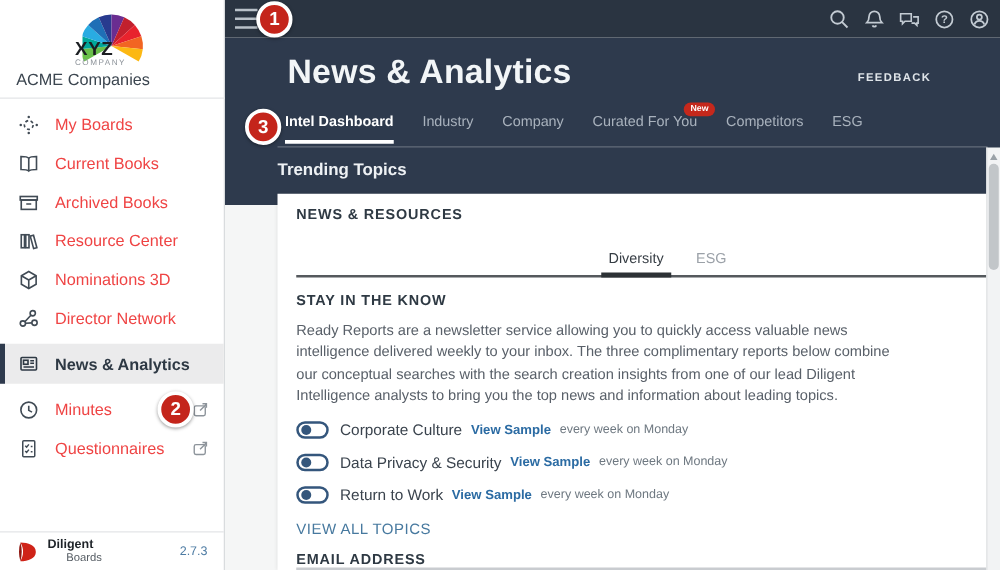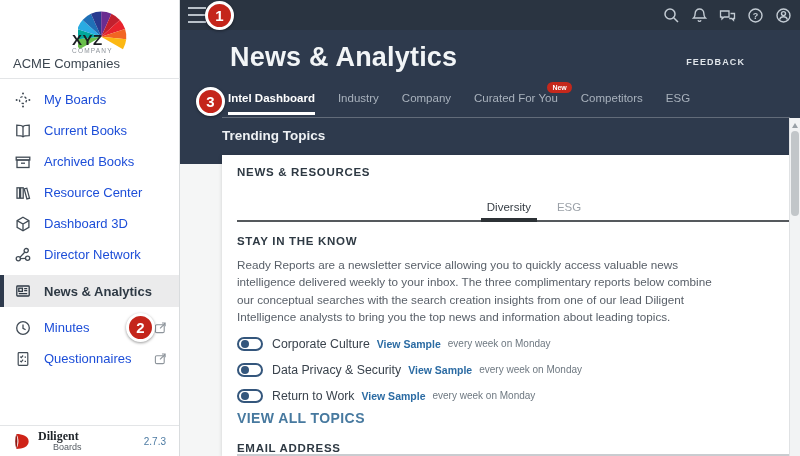--- a/index.html
+++ b/index.html
@@ -3,39 +3,39 @@
 <meta charset="utf-8">
 <style>
   * { box-sizing: border-box; margin: 0; padding: 0; }
   html, body { width: 800px; height: 456px; }
   body { font-family: "Liberation Sans", sans-serif; background: #fff; }
   .stage { position: relative; width: 800px; height: 456px; overflow: hidden; background: #fff; }
 
   
   .sidebar { position: absolute; left: 0; top: 0; width: 180px; height: 456px;
              background: #fff; border-right: 1px solid #d9dcde; z-index: 4; }
-  .logo-wrap { position: absolute; left: 16px; top: 2px; width: 188px; height: 72px; }
+  .logo-wrap { position: absolute; left: 4px; top: 2px; width: 188px; height: 72px; }
   .logo-fan { position: absolute; left: 62px; top: 3px; }
   .logo-xyz { position: absolute; left: 56px; top: 29px; font-size: 15px; font-weight: 800;
               color: #1b1e22; letter-spacing: .5px; }
   .logo-company { position: absolute; left: 56px; top: 45px; font-size: 6.5px; color: #8d939a;
                   letter-spacing: 1.2px; }
   .account-name { position: absolute; left: 13px; top: 56px; font-size: 13px; color: #3c4650; }
   .sidebar-divider { position: absolute; left: 0; top: 78px; width: 180px; height: 1px; background: #e3e5e7; }
   .nav { position: absolute; left: 0; top: 84px; width: 179px; }
   .nav-item { display: flex; align-items: center; height: 31px; padding-left: 14px;
-              color: #1d4ed8; font-size: 13px; cursor: pointer; position: relative; }
+              color: #ef4444; font-size: 13px; cursor: pointer; position: relative; }
   .nav-item .icon { width: 18px; height: 18px; margin-right: 12px; flex: 0 0 18px; display: flex; }
   .nav-item.selected { background: #ebebec; border-left: 4px solid #2e3a4d; padding-left: 10px;
                        font-weight: 700; color: #2e3944; margin: 5px 0; height: 32px; }
   .nav-item .ext { margin-left: auto; margin-right: 12px; display: flex; }
   .sidebar-footer { position: absolute; left: 0; bottom: 0; width: 179px; height: 31px;
                     border-top: 1px solid #e3e5e7; display: flex; align-items: center; padding: 0 13px; }
   .brand-text { margin-left: 6px; line-height: 1; }
-  .brand-name { font-size: 12px; font-weight: 700; color: #1e2328; font-family: Liberation Serif, serif; }
+  .brand-name { font-size: 10px; font-weight: 700; color: #1e2328; }
   .brand-sub { font-size: 9px; color: #555c63; margin-top: 1px; padding-left: 15px; }
   .version { margin-left: auto; font-size: 10px; color: #4d7ba3; }
 
   
   .topbar { position: absolute; left: 180px; top: 0; width: 620px; height: 30px;
             background: #2a3441; z-index: 2; display: flex; align-items: center; }
   .hamburger { margin-left: 8px; width: 20px; height: 16px; display: flex; flex-direction: column;
                justify-content: space-between; cursor: pointer; }
   .hamburger span { display: block; width: 18px; height: 2.4px; background: #b9c1c9; }
   .topbar-icons { margin-left: auto; display: flex; gap: 9px; padding-right: 7px; }
@@ -79,21 +79,21 @@
           line-height: 17.3px; color: #596069; }
   .topics { position: absolute; left: 15px; top: 181px; }
   .topic-row { display: flex; align-items: center; height: 15px; margin-bottom: 11px; }
   .toggle { width: 26px; height: 14px; border: 2px solid #34567c; border-radius: 8px;
             position: relative; cursor: pointer; flex: 0 0 26px; }
   .knob { position: absolute; left: 2px; top: 50%; transform: translateY(-50%); width: 8px; height: 8px;
           border-radius: 50%; background: #34567c; }
   .topic-label { margin-left: 9px; font-size: 12.3px; color: #3a434d; }
   .topic-link { margin-left: 7px; font-size: 10.5px; font-weight: 700; color: #2b6ba3; cursor: pointer; }
   .topic-sched { margin-left: 7px; font-size: 10px; color: #6e7881; text-align: center; }
-  .view-all { position: absolute; left: 15px; top: 255px; font-size: 14px; font-weight: 700;
+  .view-all { position: absolute; left: 15px; top: 261px; font-size: 12px; font-weight: 400;
               color: #47799f; letter-spacing: .4px; cursor: pointer; }
   .input-line { position: absolute; left: 15px; right: 18px; top: 299px; height: 2px; background: #c9ccd0; }
 
   
   .scrollbar { position: absolute; left: 789px; top: 118px; width: 11px; height: 338px;
                background: #f2f3f4; border-left: 1px solid #e0e2e4; z-index: 5; }
   .scroll-arrow { position: absolute; left: 2px; top: 5px; width: 0; height: 0;
                   border-left: 3.5px solid transparent; border-right: 3.5px solid transparent;
                   border-bottom: 5px solid #9aa1a7; }
   .scroll-thumb { position: absolute; left: 1px; top: 13px; width: 8px; height: 85px;
@@ -175,21 +175,21 @@
         </span>
         <span>Resource Center</span>
       </div>
       <div class="nav-item">
         <span class="icon">
           <svg width="18" height="18" viewBox="0 0 18 18" fill="none" stroke="#414b55" stroke-width="1.3">
             <path d="M9,2.2 L14.9,5.6 V12.4 L9,15.8 L3.1,12.4 V5.6 Z"></path>
             <path d="M9,9 L14.9,5.6 M9,9 L3.1,5.6 M9,9 V15.8"></path>
           </svg>
         </span>
-        <span>Dashboard 3D</span>
+        <span>Nominations 3D</span>
       </div>
       <div class="nav-item">
         <span class="icon">
           <svg width="18" height="18" viewBox="0 0 18 18" fill="none" stroke="#414b55" stroke-width="1.3">
             <circle cx="4.3" cy="12.8" r="2.1"></circle>
             <circle cx="12.2" cy="4.6" r="2.1"></circle>
             <circle cx="13.6" cy="12.2" r="2.1"></circle>
             <path d="M5.9,11.4 L10.7,6.2 M6.4,12.6 L11.5,12.3"></path>
           </svg>
         </span>

